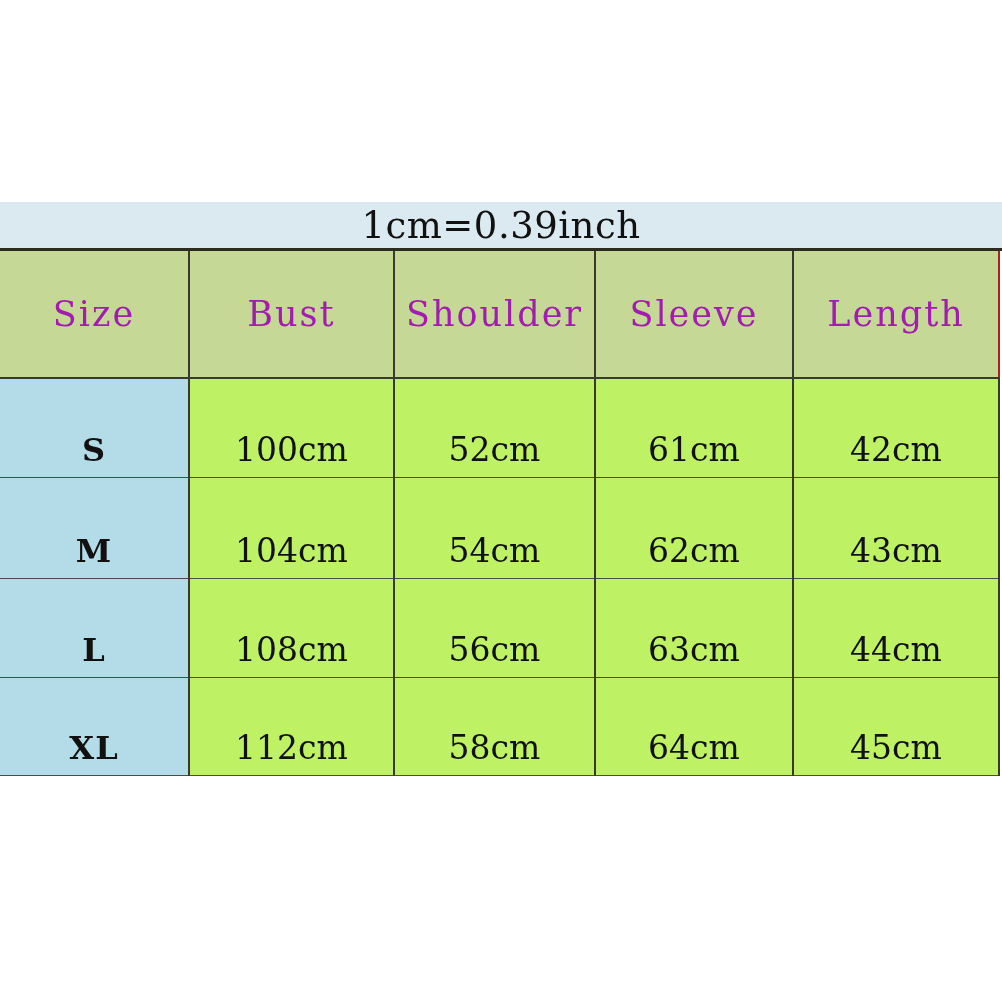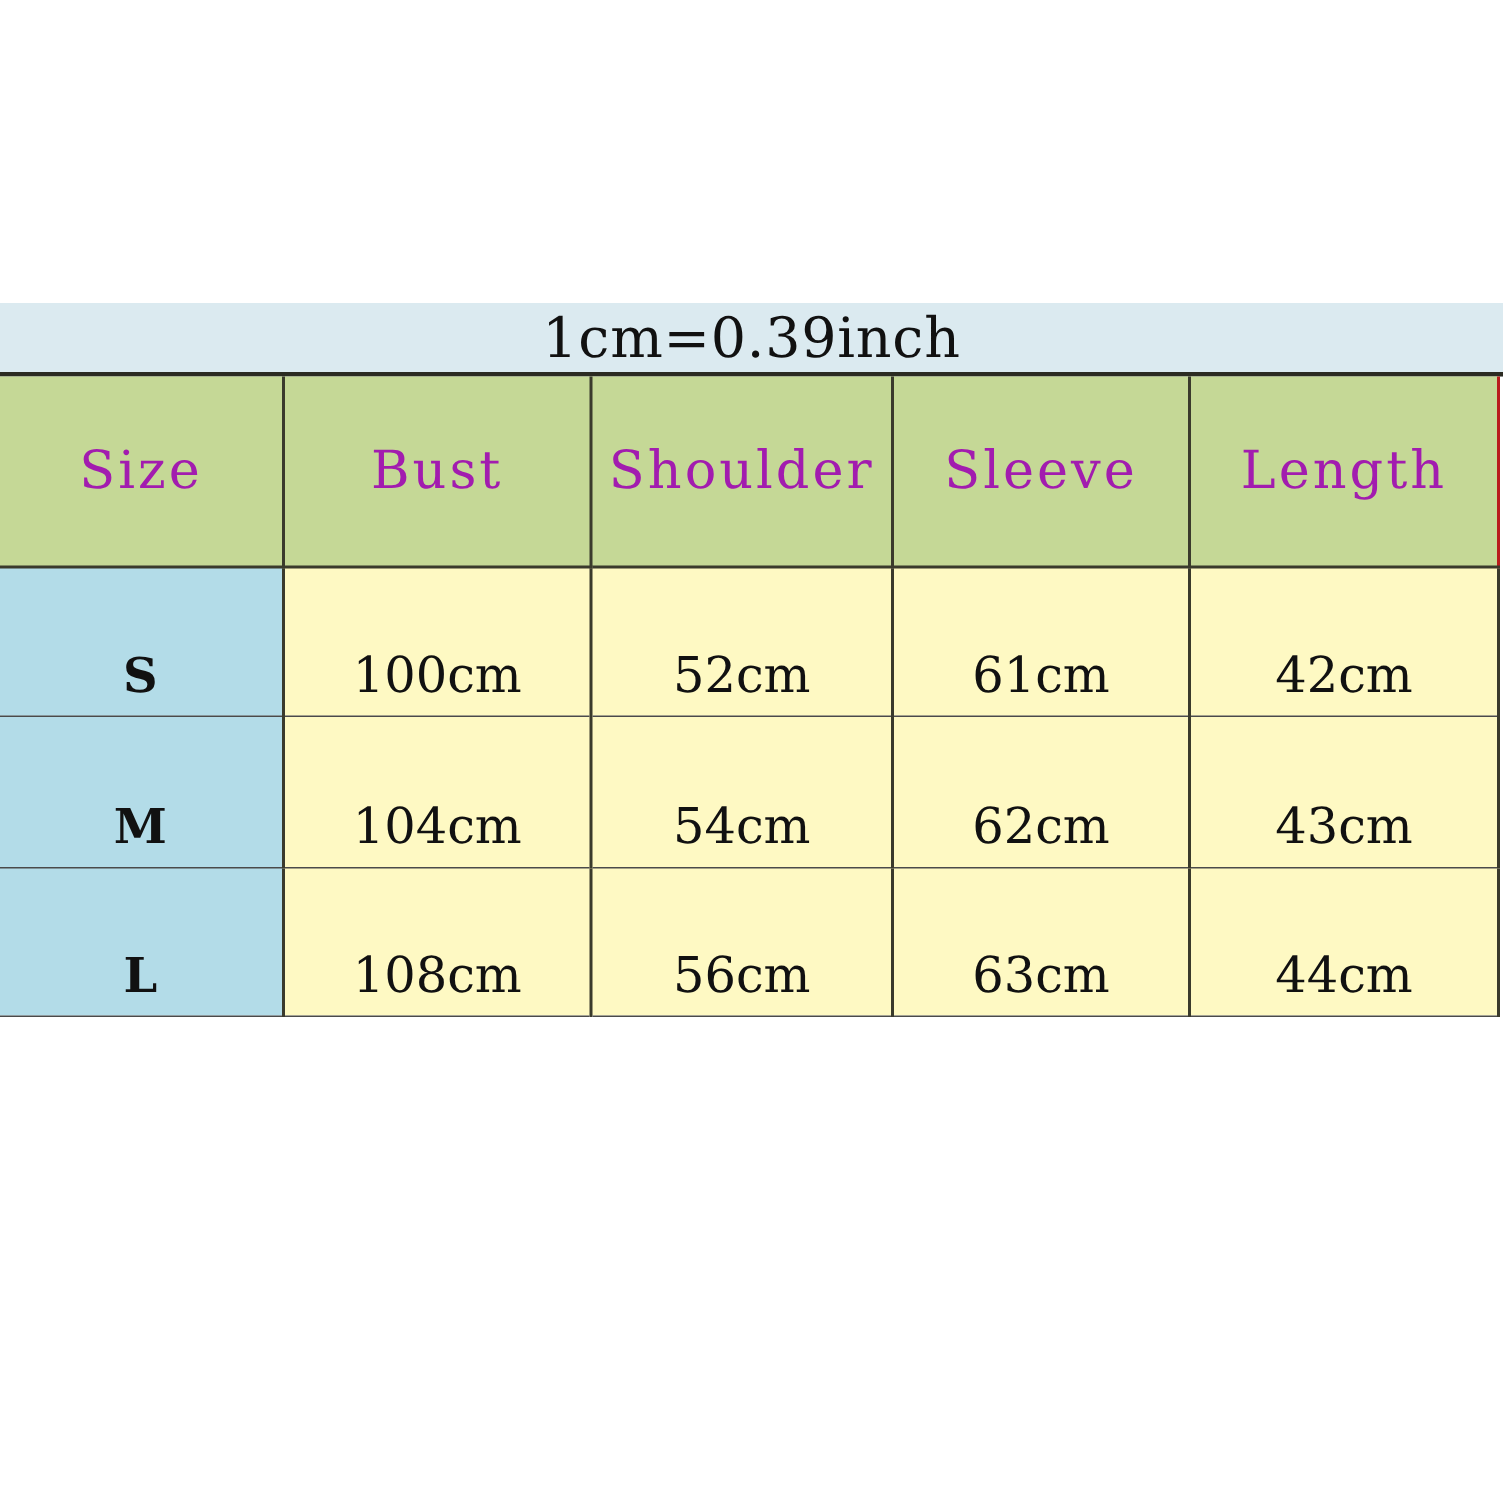--- a/index.html
+++ b/index.html
@@ -73,21 +73,21 @@
 
   
   tbody td {
     border-right: 2px solid #3a3a2c;
     border-bottom: 1px solid #4a4a4a;
     vertical-align: bottom;
     text-align: center;
     padding: 0 0 8px 0;
     font-size: 33px;
     color: #111111;
-    background: #fef9c3;
+    background: #bef264;
     font-family: "DejaVu Serif", "Liberation Serif", serif;
   }
   tbody tr.data-row { height: 99px; }
   tbody tr.data-row.row-m  { height: 101px; }
   tbody tr.data-row.row-l  { height: 99px; }
   tbody tr.data-row.row-xl { height: 98px; }
   tbody tr.data-row.row-xxl { height: 92px; }
 
   tbody td.size-cell {
     background: #b3dce8;
@@ -146,16 +146,23 @@
         <td>62cm</td>
         <td>43cm</td>
       </tr>
       <tr class="data-row row-l">
         <td class="size-cell">L</td>
         <td>108cm</td>
         <td>56cm</td>
         <td>63cm</td>
         <td>44cm</td>
       </tr>
+      <tr class="data-row row-xl">
+        <td class="size-cell">XL</td>
+        <td>112cm</td>
+        <td>58cm</td>
+        <td>64cm</td>
+        <td>45cm</td>
+      </tr>
     </tbody>
   </table>
 
 </div>
 
 </body></html>

